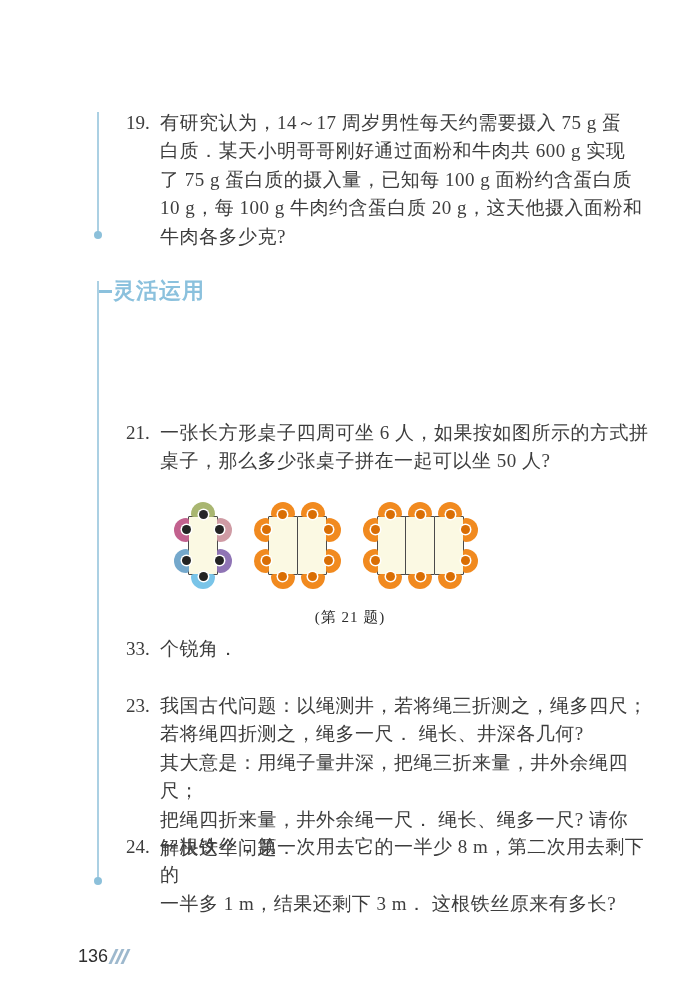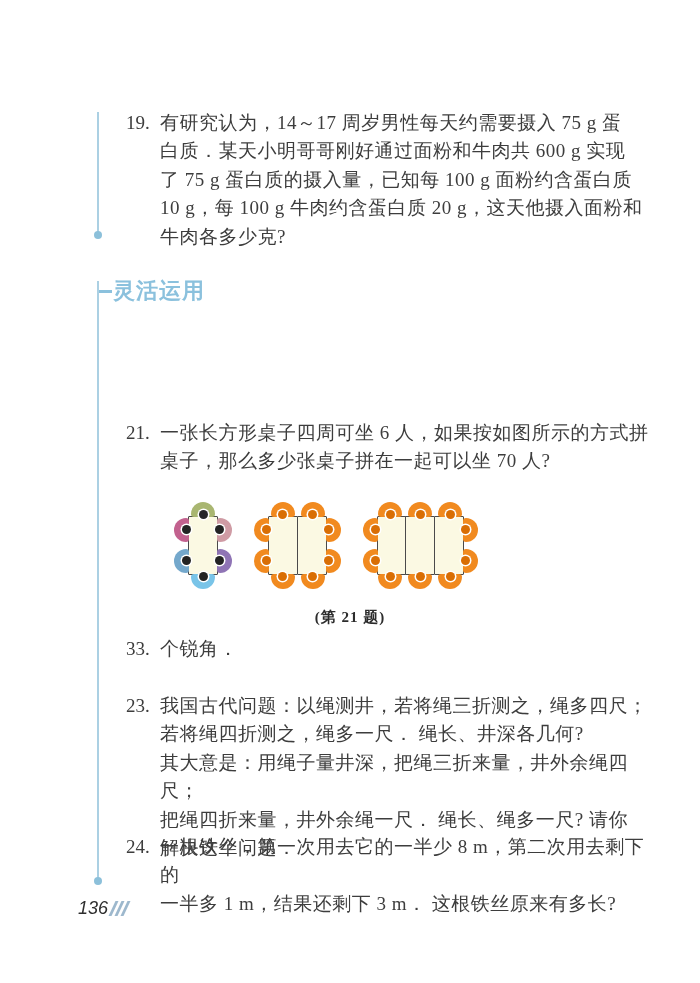--- a/index.html
+++ b/index.html
@@ -61,25 +61,25 @@
   .p-right .pbody { border-radius:12px 3px 3px 12px; }
   .p-left  .pbody { border-radius:3px 12px 12px 3px; }
   .person .phead { position:absolute; width:9px; height:9px; border-radius:50%; box-shadow:0 0 0 1.5px #ffffff; }
   .p-down  .phead { left:7.5px; bottom:-2px; }
   .p-up    .phead { left:7.5px; top:-2px; }
   .p-right .phead { top:7.5px; right:-2px; }
   .p-left  .phead { top:7.5px; left:-2px; }
 
   .figure-caption {
     position:absolute; top:608px; left:0; width:700px; text-align:center;
-    font-size:15px; font-weight:bold; color:#2c2c2c; letter-spacing:1px;
-  }
-
-  
-  .footer { position:absolute; left:78px; top:898px; display:flex; align-items:center;font-style:italic; }
+    font-size:15px; font-weight:normal; color:#2c2c2c; letter-spacing:1px;
+  }
+
+  
+  .footer { position:absolute; left:78px; top:946px; display:flex; align-items:center; }
   .page-num {
     font-family:"Liberation Sans","DejaVu Sans",sans-serif;
     font-size:18px; color:#2e2e2e;
   }
   .slashes { display:inline-flex; gap:3px; margin-left:4px; }
   .slashes i { display:block; width:3px; height:15px; background:#9db8cd; transform:skewX(-25deg); }
 </style>
 </head>
 <body>
 
@@ -102,21 +102,21 @@
     <span>灵活运用</span>
   </div>
 
   <div class="vrule rule2"></div>
   <div class="rule-dot dot2"></div>
 
 
   <div class="problem p21">
     <span class="num">21.</span>
     <div>一张长方形桌子四周可坐 6 人，如果按如图所示的方式拼</div>
-    <div>桌子，那么多少张桌子拼在一起可以坐 70 人?</div>
+    <div>桌子，那么多少张桌子拼在一起可以坐 50 人?</div>
   </div>
 
   <div class="figure-row">
       <div class="table-group">
         <div class="seat-row top">
           <span class="person p-down">
             <span class="pbody" style="background: rgb(169, 182, 113);"></span>
             <span class="phead" style="background: rgb(38, 38, 42);"></span>
           </span>
         </div>

